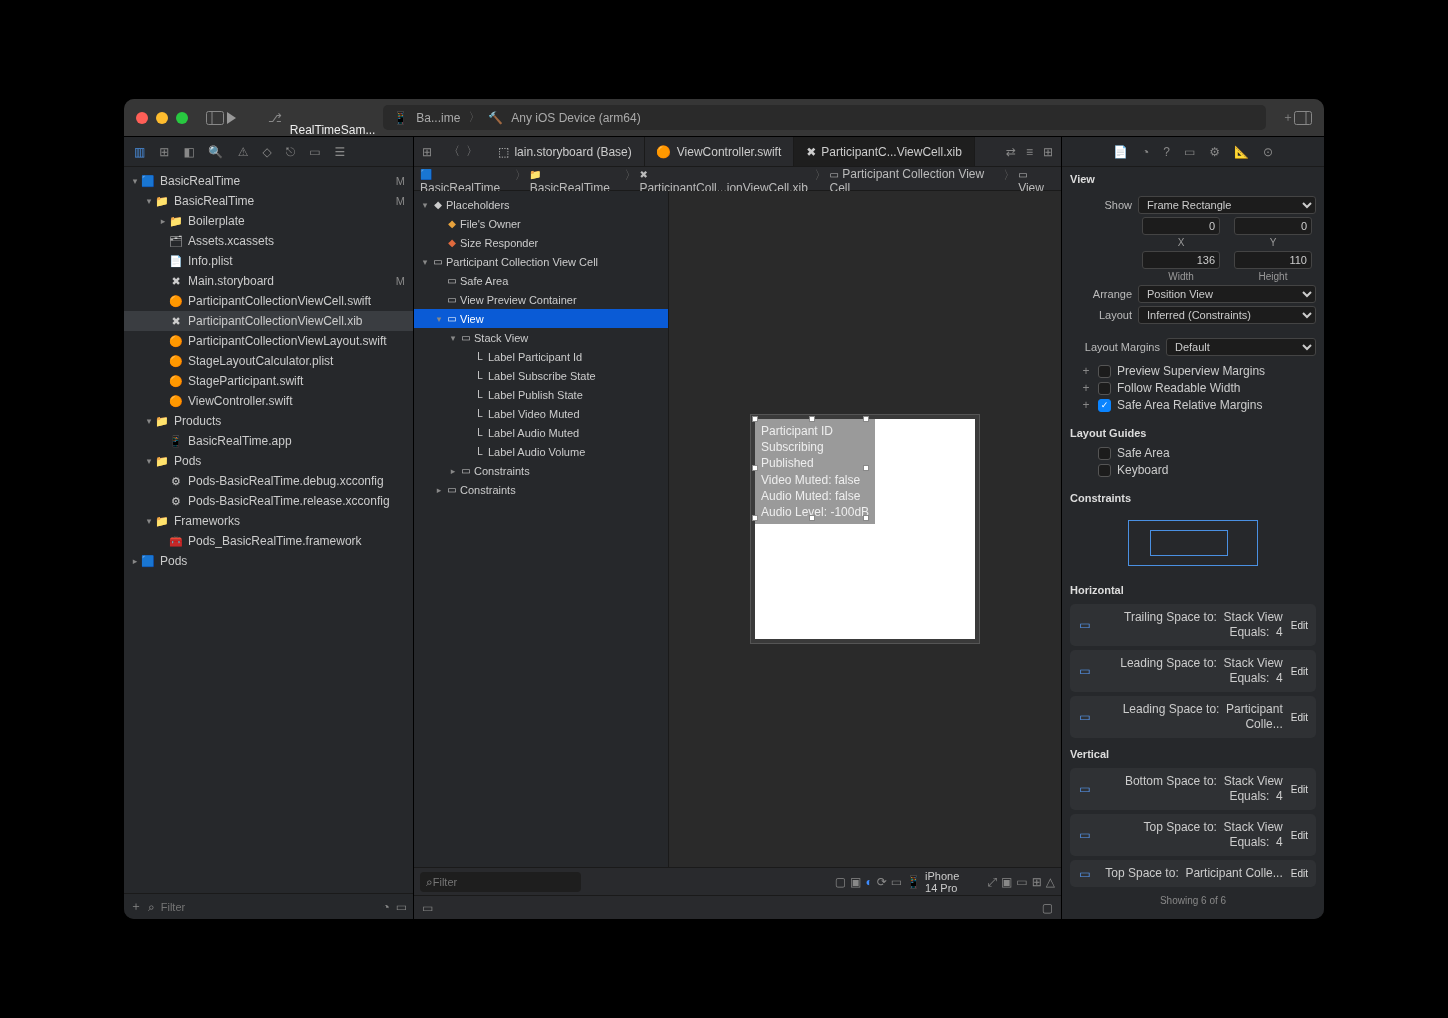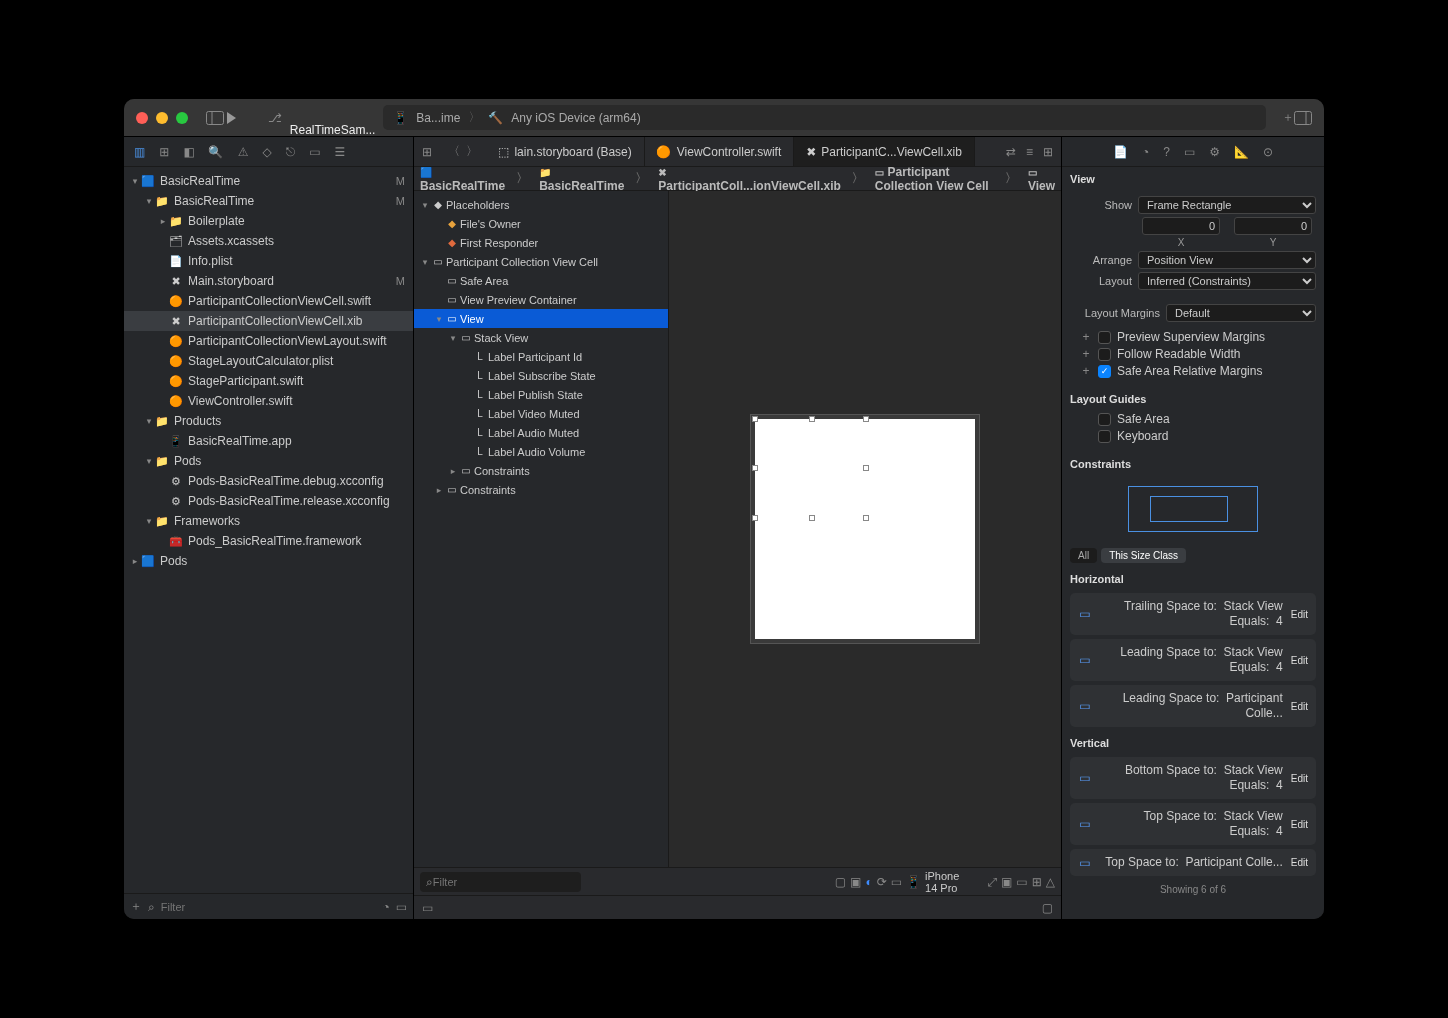--- a/index.html
+++ b/index.html
@@ -39,21 +39,21 @@
 .nav-filter input { flex: 1; background: transparent; border: none; color: #ccc; outline: none; font-size: 11px; }
 
 
 .editor-col { flex: 1; display: flex; flex-direction: column; min-width: 0; background: #292a2d; border-right: 1px solid #000; }
 .ed-tabs { height: 30px; display: flex; align-items: center; border-bottom: 1px solid #1a1a1a; color: #ccc; }
 .ed-nav-arrows { color: #888; padding: 0 8px; display: flex; gap: 6px; }
 .ed-tab { padding: 0 12px; height: 100%; display: flex; align-items: center; gap: 5px; border-right: 1px solid #1a1a1a; font-size: 11px; }
 .ed-tab.active { background: #1e1e1e; }
 .ed-tab-spacer { flex: 1; }
 .ed-tab-icons { color: #888; padding: 0 8px; display: flex; gap: 10px; }
-.jump-bar { height: 24px; display: flex; align-items: center; padding: 0 6px; gap: 11px; font-size: 11px; color: #bbb; border-bottom: 1px solid #1a1a1a; font-weight: bold; }
+.jump-bar { height: 24px; display: flex; align-items: flex-start; padding: 0 6px; gap: 3px; font-size: 11px; color: #bbb; border-bottom: 1px solid #1a1a1a; }
 .jump-bar .sep { color: #666; }
 .ed-split { flex: 1; display: flex; min-height: 0; }
 .outline { width: 255px; background: #26282b; border-right: 1px solid #1a1a1a; overflow: auto; color: #ccc; padding-top: 4px; }
 .canvas { flex: 1; background: #2a2a2a; position: relative; display: flex; align-items: center; justify-content: center; }
 .canvas-shell { border: 1px solid #555; background: #3a3a3a; padding: 4px; }
 .canvas-cell { width: 220px; height: 220px; background: #fff; position: relative; }
 .canvas-overlay { position: absolute; left: 0; top: 0; background: rgba(120,120,120,0.75); color: #eee; font-size: 12px; line-height: 1.35; padding: 4px 6px; }
 .sel-handle { position: absolute; width: 6px; height: 6px; background: #fff; border: 1px solid #888; }
 .ed-footer { height: 28px; border-top: 1px solid #1a1a1a; display: flex; align-items: center; padding: 0 6px; color: #888; gap: 4px; }
 .filter-pill { flex: 1; background: #1e1e1e; border-radius: 4px; height: 20px; display: flex; align-items: center; padding: 0 6px; margin: 0 250px 0 0; }
@@ -365,21 +365,21 @@
             <div class="orow">
               <span style="width:20px"></span>
               <span class="disc"></span>
               <span class="oic" style="color:#e8a33d">◆</span>
               <span class="olab">File's Owner</span>
             </div>
             <div class="orow">
               <span style="width:20px"></span>
               <span class="disc"></span>
               <span class="oic" style="color:#e06a3d">◆</span>
-              <span class="olab">First Responder</span>
+              <span class="olab">Size Responder</span>
             </div>
             <div class="orow">
               <span style="width:6px"></span>
               <span class="disc">▾</span>
               <span class="oic">▭</span>
               <span class="olab">Participant Collection View Cell</span>
             </div>
             <div class="orow">
               <span style="width:20px"></span>
               <span class="disc"></span>
@@ -449,20 +449,28 @@
             <div class="orow">
               <span style="width:20px"></span>
               <span class="disc">▸</span>
               <span class="oic">▭</span>
               <span class="olab">Constraints</span>
             </div>
           </div>
         <div class="canvas">
           <div class="canvas-shell">
             <div class="canvas-cell">
+              <div class="canvas-overlay" id="canvas-overlay">
+                  <div>Participant ID</div>
+                  <div>Subscribing</div>
+                  <div>Published</div>
+                  <div>Video Muted: false</div>
+                  <div>Audio Muted: false</div>
+                  <div>Audio Level: -100dB</div>
+                </div>
               <div class="sel-handle" style="left:-3px;top:-3px"></div>
               <div class="sel-handle" style="right:106px;top:-3px"></div>
               <div class="sel-handle" style="left:-3px;top:96px"></div>
               <div class="sel-handle" style="right:106px;top:96px"></div>
               <div class="sel-handle" style="left:54px;top:-3px"></div>
               <div class="sel-handle" style="left:-3px;top:46px"></div>
               <div class="sel-handle" style="right:106px;top:46px"></div>
               <div class="sel-handle" style="left:54px;top:96px"></div>
             </div>
           </div>
@@ -518,20 +526,33 @@
                   <input class="insp-num" value="0" style="">
                   <span class="cap">X</span>
                 </div>
               <div class="xy-col">
                   <input class="insp-num" value="0" style="">
                   <span class="cap">Y</span>
                 </div>
             </div>
           </div>
           <div class="insp-row">
+            <span class="lab"></span>
+            <div class="xy-pair">
+              <div class="xy-col">
+                  <input class="insp-num" value="136" style="">
+                  <span class="cap">Width</span>
+                </div>
+              <div class="xy-col">
+                  <input class="insp-num" value="110" style="">
+                  <span class="cap">Height</span>
+                </div>
+            </div>
+          </div>
+          <div class="insp-row">
             <span class="lab">Arrange</span>
             <select class="insp-sel"><option>Position View</option></select>
           </div>
           <div class="insp-row">
             <span class="lab">Layout</span>
             <select class="insp-sel"><option>Inferred (Constraints)</option></select>
           </div>
         </div>
 
         <div class="insp-row" style="padding:0 8px">
@@ -569,24 +590,20 @@
               <span>Keyboard</span>
             </div>
         </div>
 
         <div class="insp-title">Constraints</div>
         <div class="constraint-diagram">
           <div class="diag-box">
               <div class="outer"></div>
               <div class="inner"></div>
             </div>
-        </div>
-        <div class="scope-tabs">
-          <span class="scope-tab">All</span>
-          <span class="scope-tab active">This Size Class</span>
         </div>
 
         <div class="insp-title">Horizontal</div>
         <div id="hoz-list">
             <div class="con-item">
               <span class="con-icon">▭</span>
               <div class="con-text">
                 <div class="l1">Trailing Space to:&nbsp;&nbsp;Stack View</div>
                 <div class="l1">Equals:&nbsp;&nbsp;4</div>
               </div>

